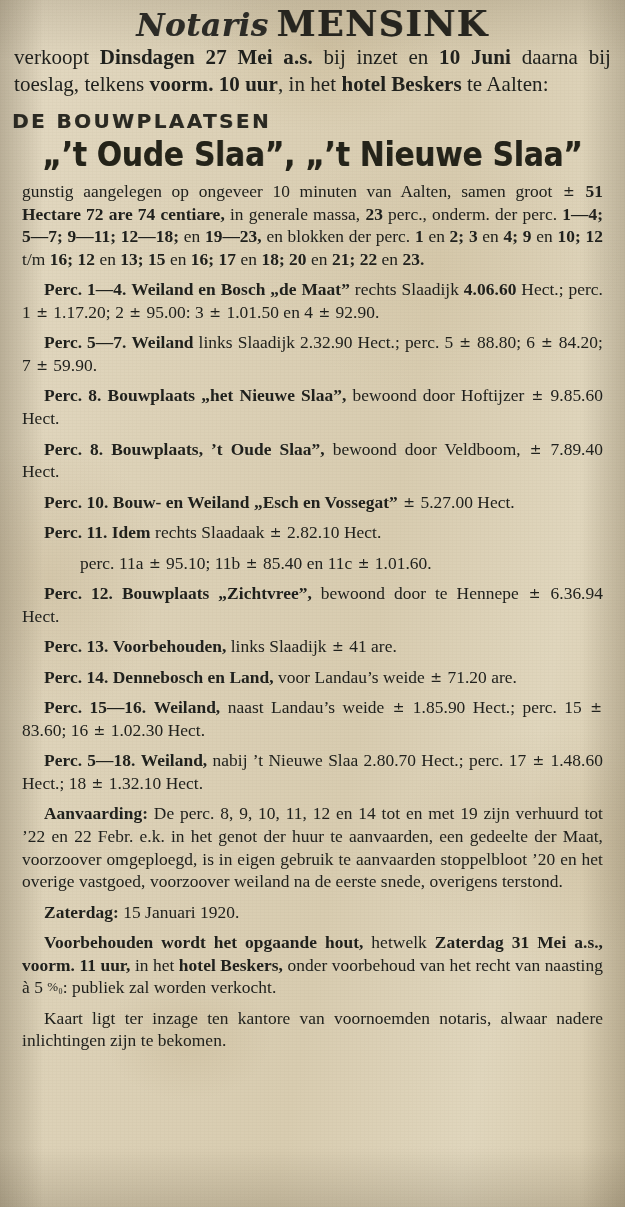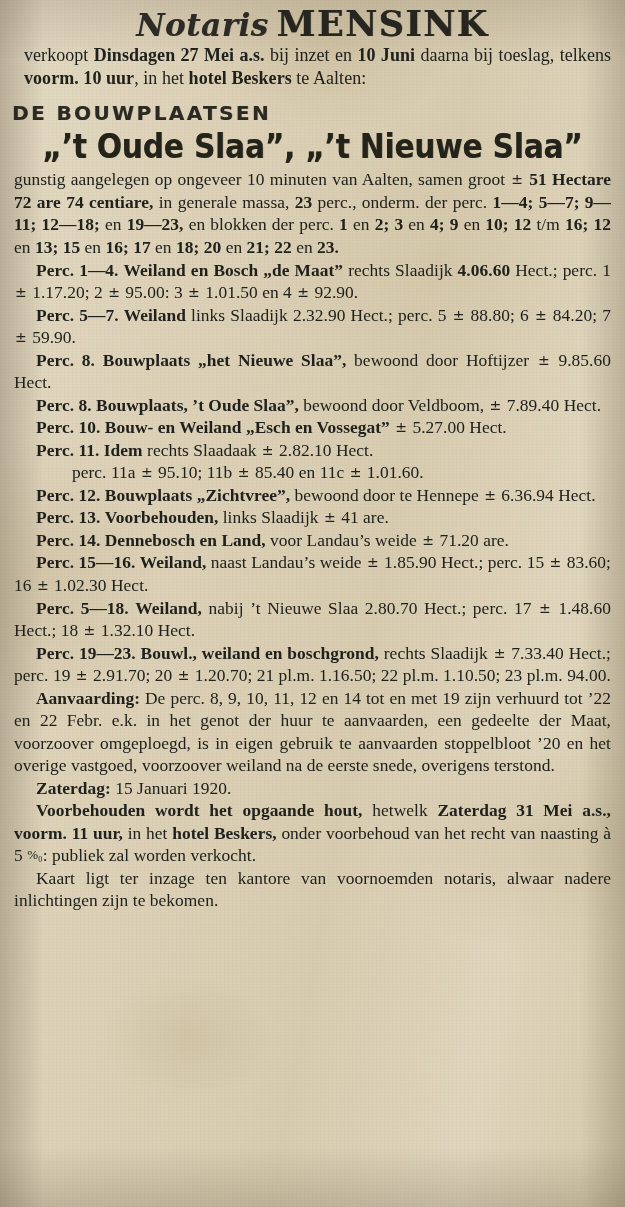--- a/index.html
+++ b/index.html
@@ -74,24 +74,24 @@
     font-size: 35px;
     font-weight: 700;
     letter-spacing: 1.5px;
     margin-left: 8px;
     color: #26251f;
     text-shadow: 0.6px 0 0 rgba(38,37,31,0.55), -0.4px 0 0 rgba(38,37,31,0.35);
   }
 
   
   .intro {
-    font-size: 18px;
+    font-size: 21px;
     line-height: 1.30;
     text-align: justify;
-    margin: 3px 2px 0 12px;
+    margin: 3px 2px 0 2px;
     letter-spacing: 0.05px;
     font-family: Liberation Serif, serif;
   }
   .intro b { font-weight: 700; }
 
   
   .subhead {
     text-align: left;
     font-family: "DejaVu Sans", "Liberation Sans", sans-serif;
     font-size: 20px;
@@ -127,21 +127,21 @@
   
   .body-block {
     font-size: 17.4px;
     line-height: 1.295;
     text-align: justify;
     margin: 4px 2px 0 2px;
     letter-spacing: 0.05px;
   }
   .para {
     text-indent: 22px;
-    margin: 0;
+    margin: 8px;
     text-align: justify;
   }
   .para.sub-indent { text-indent: 58px; }
   .para b { font-weight: 700; }
   .lead {
     font-weight: 700;
   }
   .pm {
     font-family: "DejaVu Sans", "Liberation Sans", sans-serif;
     font-size: 14px;
@@ -231,24 +231,20 @@
       <p class="para">
         <span class="lead">Perc. 15—16.</span>
         <b>Weiland,</b> naast Landau’s weide <span class="pm">±</span> 1.85.90 Hect.; perc. 15 <span class="pm">±</span> 83.60; 16 <span class="pm">±</span> 1.02.30 Hect.
       </p>
 
       <p class="para">
         <span class="lead">Perc. 5—18.</span>
         <b>Weiland,</b> nabij ’t Nieuwe Slaa 2.80.70 Hect.; perc. 17 <span class="pm">±</span> 1.48.60 Hect.; 18 <span class="pm">±</span> 1.32.10 Hect.
       </p>
 
-      <p class="para">
-        <span class="lead">Perc. 19—23.</span>
-        <b>Bouwl., weiland en boschgrond,</b> rechts Slaadijk <span class="pm">±</span> 7.33.40 Hect.; perc. 19 <span class="pm">±</span> 2.91.70; 20 <span class="pm">±</span> 1.20.70; 21 pl.m. 1.16.50; 22 pl.m. 1.10.50; 23 pl.m. 94.00.
-      </p>
 
       <p class="para">
         <b>Aanvaarding:</b><span> De perc. 8, 9, 10, 11, 12 en 14 tot en met 19 zijn verhuurd tot ’22 en 22 Febr. e.k. in het genot der huur te aanvaarden, een gedeelte der Maat, voorzoover omgeploegd, is in eigen gebruik te aanvaarden stoppelbloot ’20 en het overige vastgoed, voorzoover weiland na de eerste snede, overigens terstond.</span>
       </p>
 
       <p class="para">
         <b>Zaterdag:</b><span> 15 Januari 1920.</span>
       </p>
 
       <p class="para">

